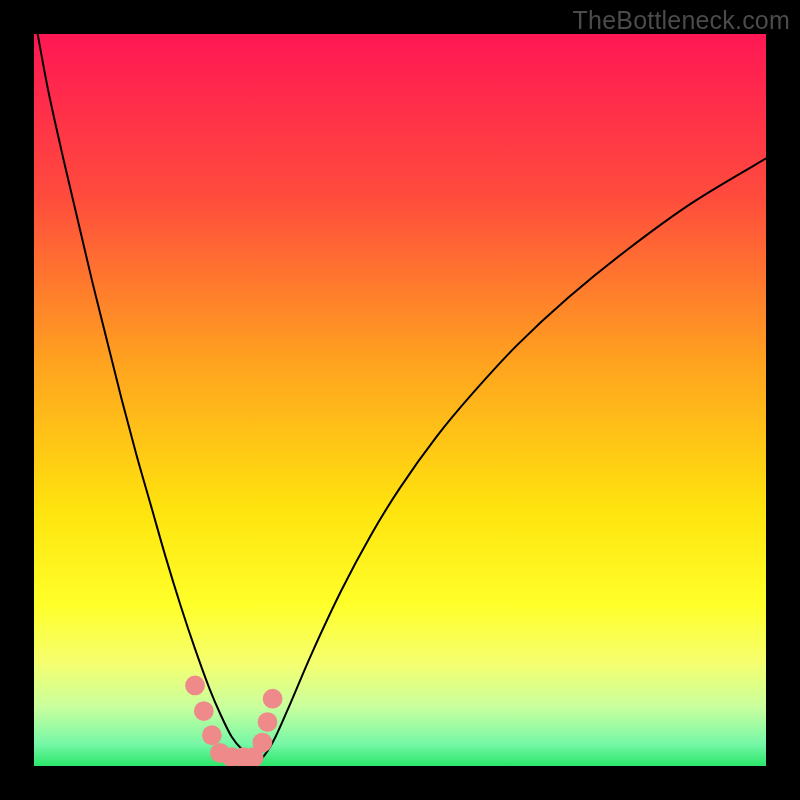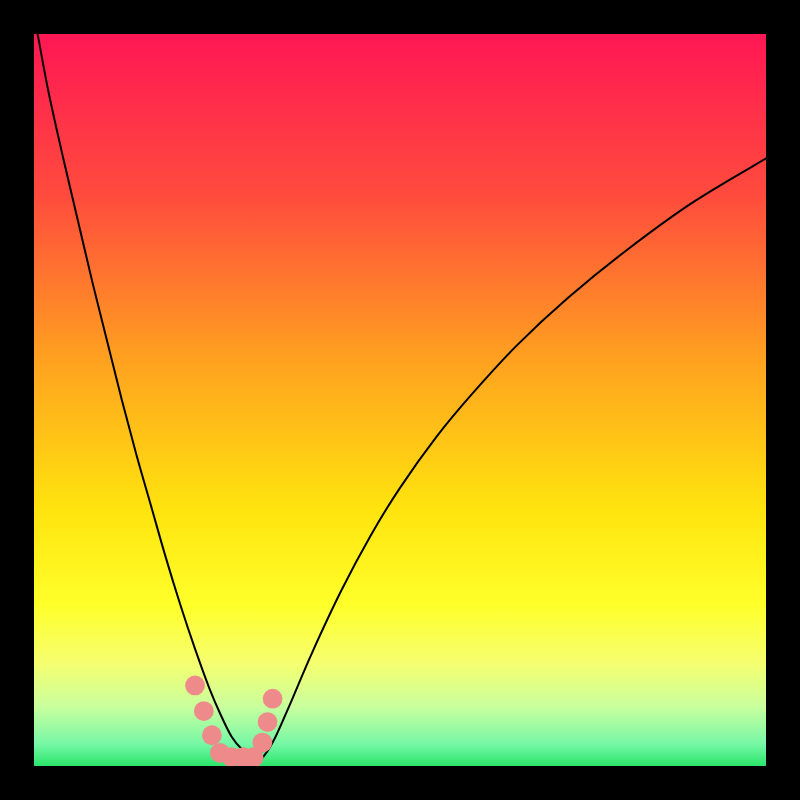--- a/index.html
+++ b/index.html
@@ -71,14 +71,15 @@
           <circle cx="197.64000000000001" cy="723.216" r="9.882" fill="#ef8a8a"></circle>
           <circle cx="209.35200000000003" cy="723.216" r="9.882" fill="#ef8a8a"></circle>
           <circle cx="219.6" cy="723.216" r="9.882" fill="#ef8a8a"></circle>
           <circle cx="228.384" cy="708.576" r="9.882" fill="#ef8a8a"></circle>
           <circle cx="233.508" cy="688.08" r="9.882" fill="#ef8a8a"></circle>
           <circle cx="238.632" cy="664.656" r="9.882" fill="#ef8a8a"></circle>
         </g>
     </svg>
   </div>
 
+  <div class="watermark">TheBottleneck.com</div>
 
 </div>
 
 </body></html>

